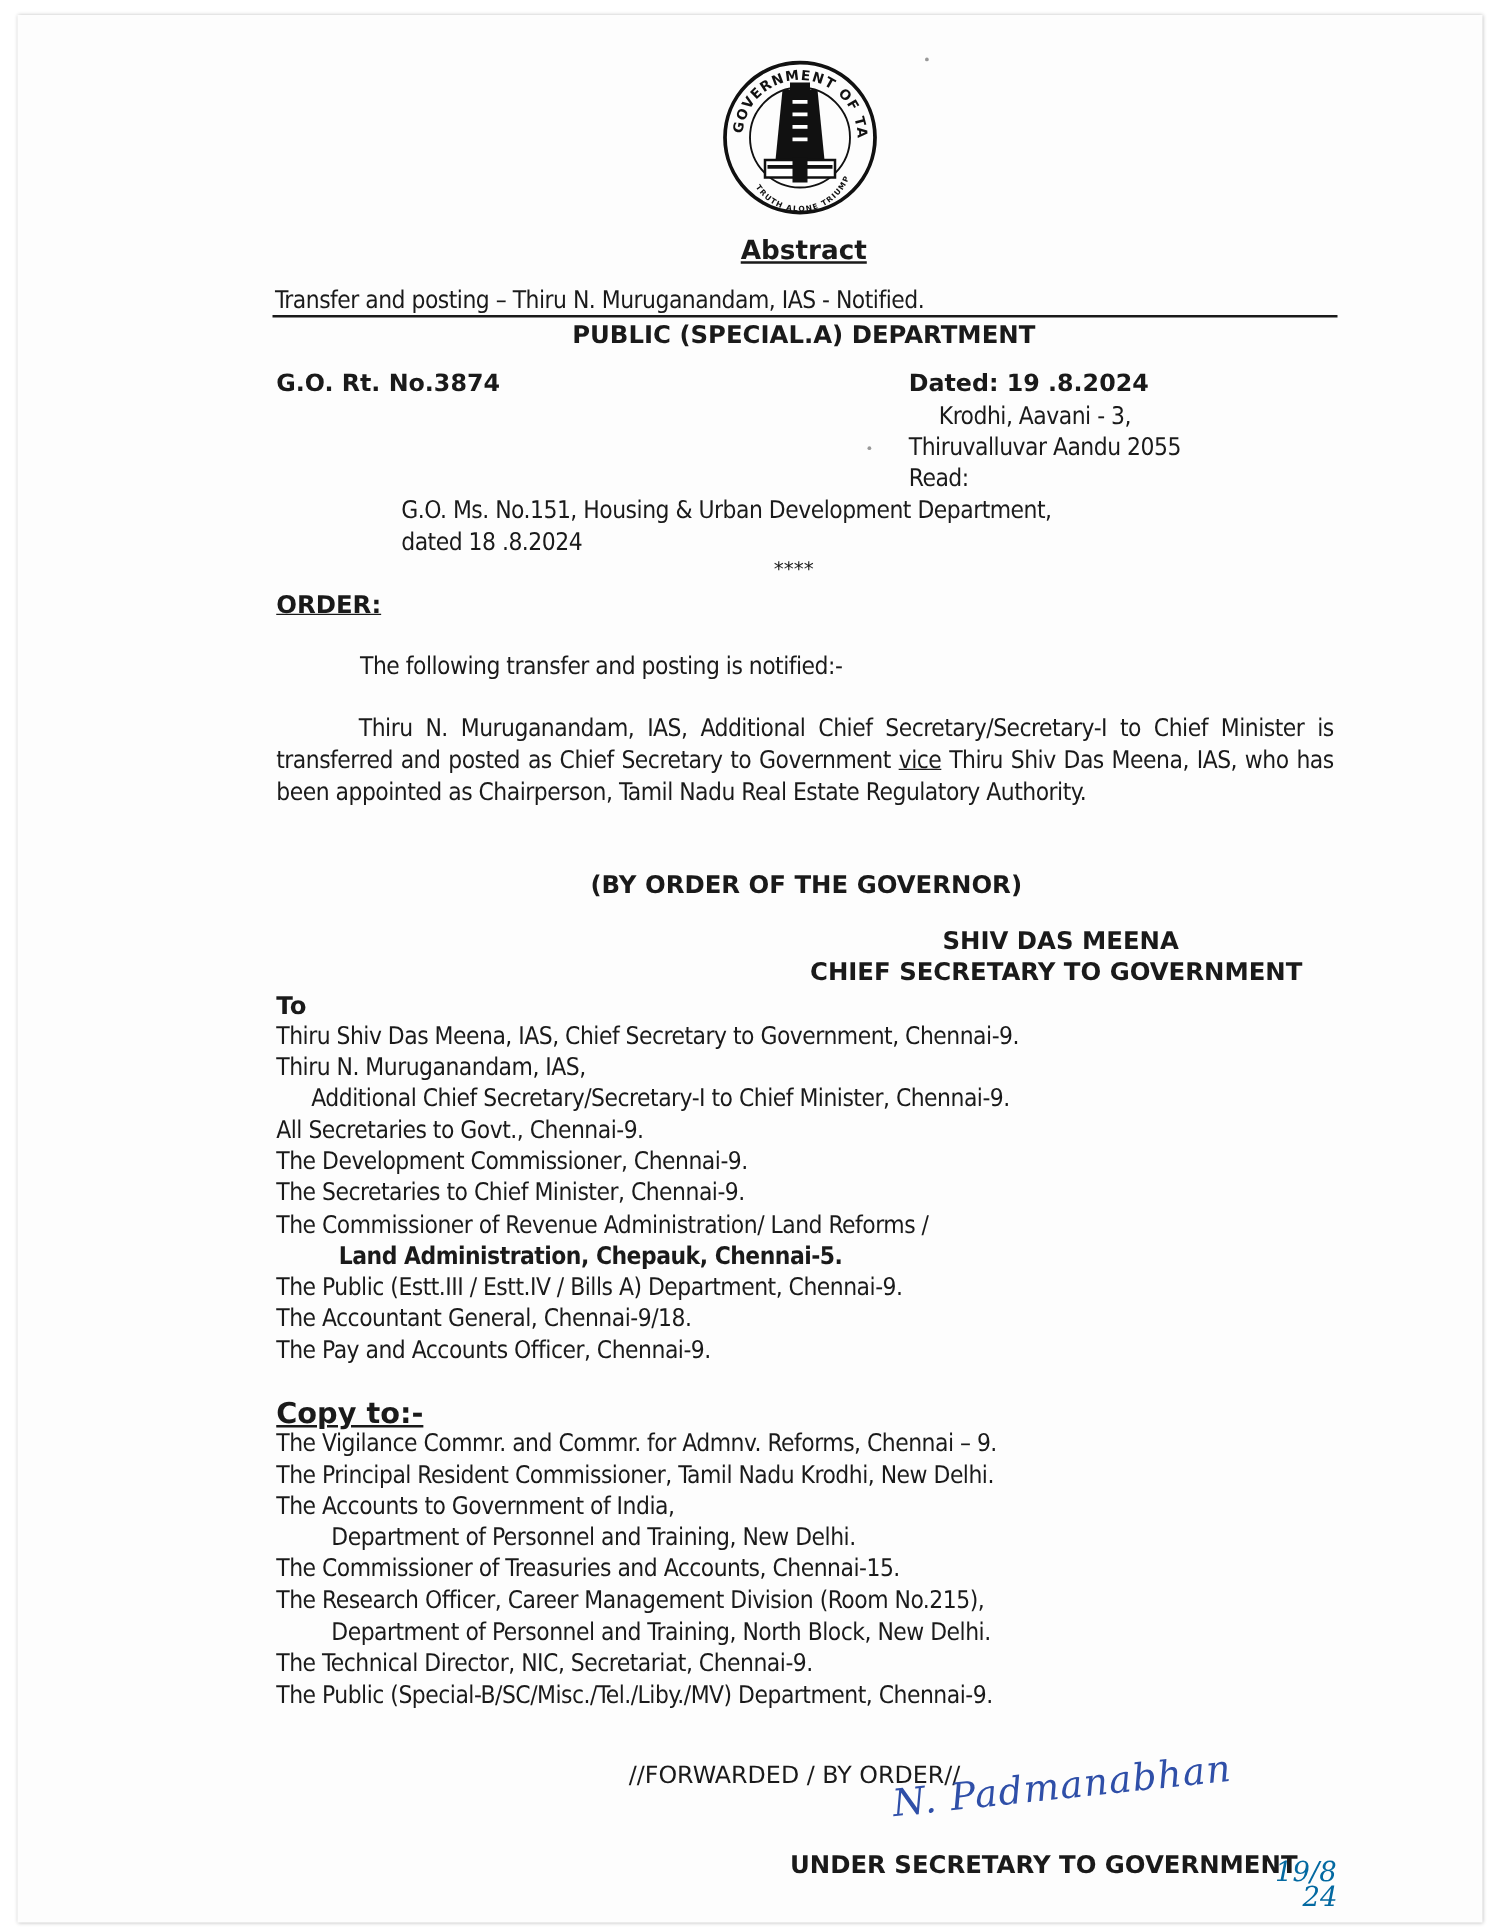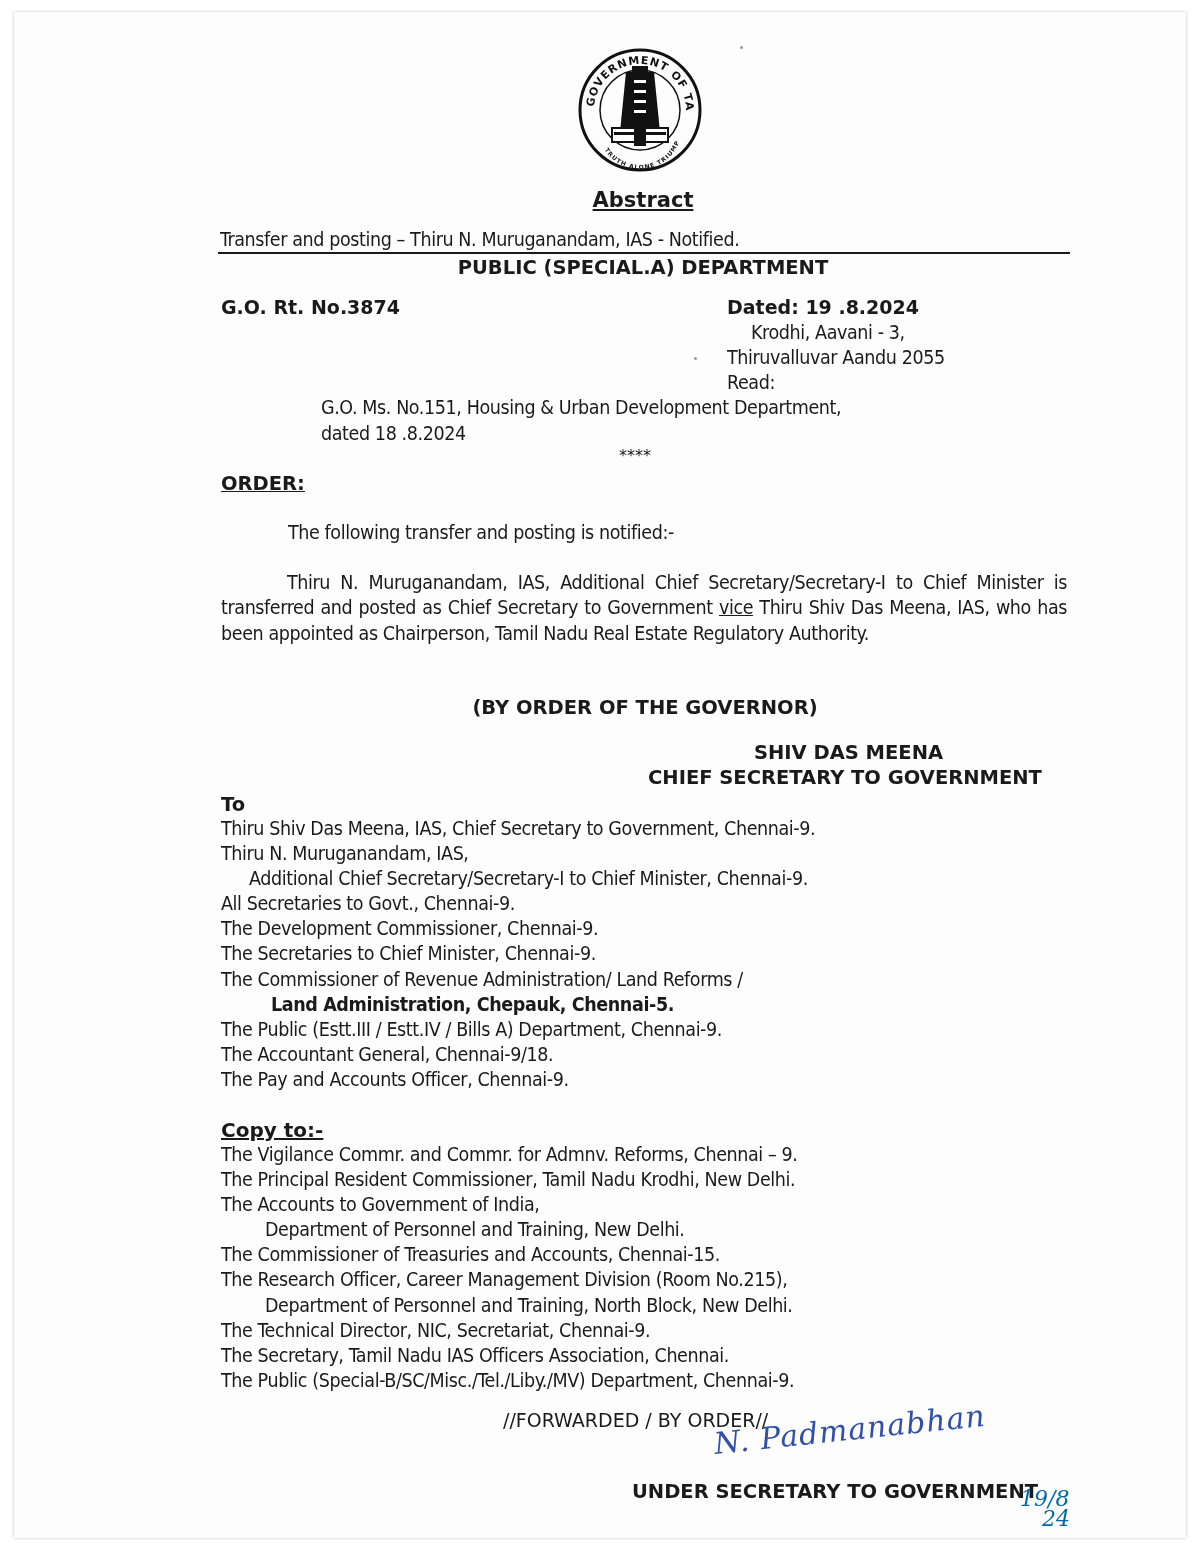--- a/index.html
+++ b/index.html
@@ -40,21 +40,21 @@
   .sig1 { left: 754px; top: 741px; font-size: 19.5px; font-weight: bold; }
   .sig2 { left: 648px; top: 766px; font-size: 19.5px; font-weight: bold; }
 
   .to-h { left: 221px; top: 793px; font-size: 19.5px; font-weight: bold; }
   .list { position: absolute; left: 221px; white-space: nowrap; line-height: 25.1px; }
   .list .li { display: block; }
   .list .ind1 { padding-left: 28px; }
   .list .ind2 { padding-left: 50px; font-weight: bold; }
   .list .ind3 { padding-left: 44px; }
   .to-list { top: 816px; }
-  .copy-h { left: 221px; top: 1118px; font-size: 20px; font-weight: bold; text-decoration: underline; }
+  .copy-h { left: 221px; top: 1118px; font-size: 23px; font-weight: bold; text-decoration: underline; }
   .copy-list { top: 1142px; }
 
   .fwd { left: 503px; top: 1409px; font-size: 19px; font-weight: normal; }
   .usec { left: 632px; top: 1480px; font-size: 19.5px; font-weight: bold; }
   .sig-text { position: absolute; left: 716px; top: 1426px; font-family: "DejaVu Serif", serif; font-style: italic; font-size: 30px; color: #2f4fa8; transform: rotate(-6deg); transform-origin: left bottom; letter-spacing: 1px; }
   .sig-date { position: absolute; left: 1020px; top: 1448px; font-family: "DejaVu Serif", serif; font-style: italic; font-size: 22px; color: #0369a1; line-height: 20px; margin-top: 41px; }
   .dot { position: absolute; width: 3px; height: 3px; background: #999; border-radius: 50%; }
 </style>
 </head>
 <body>
@@ -128,21 +128,20 @@
 <div class="abs copy-h">Copy to:-</div>
 <div class="list txt copy-list">
   <span class="li">The Vigilance Commr. and Commr. for Admnv. Reforms, Chennai – 9.</span>
   <span class="li">The Principal Resident Commissioner, Tamil Nadu Krodhi, New Delhi.</span>
   <span class="li">The Accounts to Government of India,</span>
   <span class="li ind3">Department of Personnel and Training, New Delhi.</span>
   <span class="li">The Commissioner of  Treasuries and Accounts, Chennai-15.</span>
   <span class="li">The Research Officer, Career Management Division (Room No.215),</span>
   <span class="li ind3">Department of Personnel and Training, North Block, New Delhi.</span>
   <span class="li">The Technical Director, NIC, Secretariat, Chennai-9.</span>
-  <span class="li">The Secretary, Tamil Nadu IAS Officers Association, Chennai.</span>
   <span class="li">The Public (Special-B/SC/Misc./Tel./Liby./MV) Department, Chennai-9.</span>
 </div>
 
 <div class="abs fwd">//FORWARDED / BY ORDER//</div>
 <div class="sig-text">N. Padmanabhan</div>
 <div class="sig-date">
   <span>19</span>/<span>8</span><br>
   <span style="padding-left:22px;">24</span>
 </div>
 <div class="abs usec">UNDER  SECRETARY TO GOVERNMENT</div>

